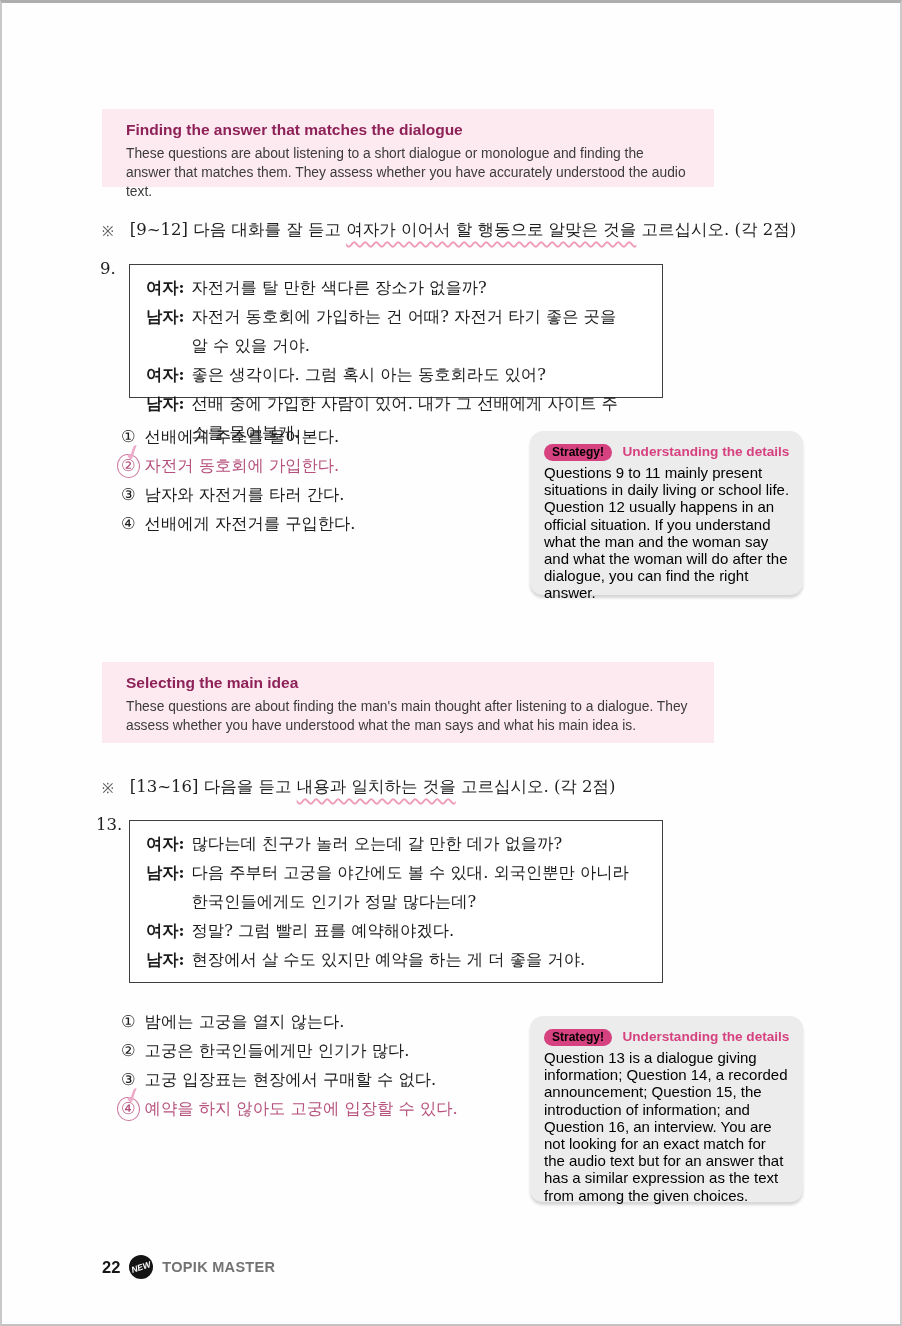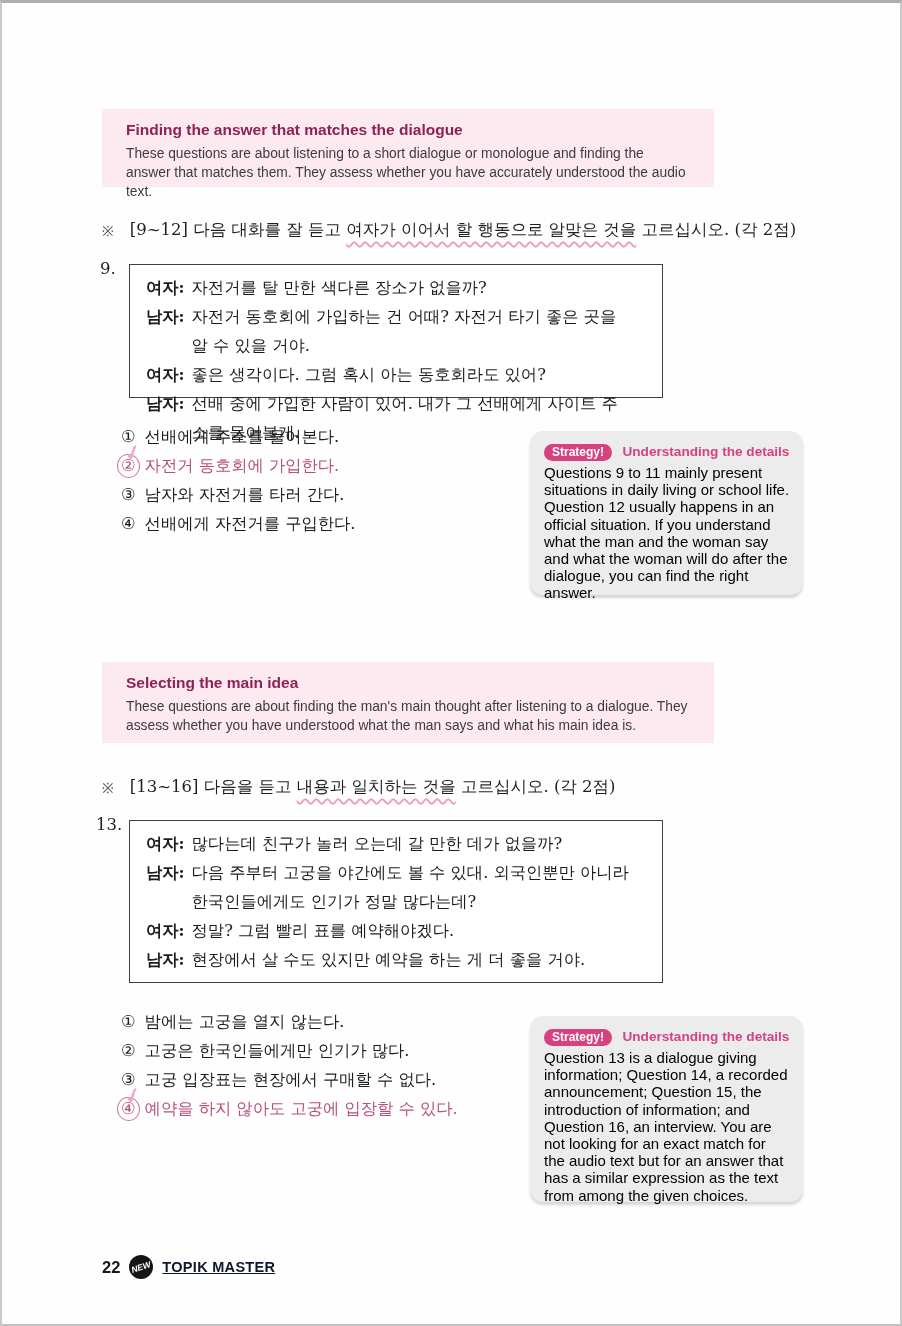--- a/index.html
+++ b/index.html
@@ -138,21 +138,21 @@
     border-radius: 13px;
     padding: 11px 13px 11px 14px;
     box-shadow: 0 3px 3px rgba(0,0,0,0.16);
   }
   .strategy.first  { top: 428px; height: 164px; }
   .strategy.second { top: 1013px; height: 186px; }
   .strategy .head { margin-bottom: 3px; white-space: nowrap; }
   .badge {
     display: inline-block;
     background: #d6417f;
-    color: #ffffff;
+    color: #000000;
     border-radius: 9px;
     padding: 1px 8px 2px 8px;
     font-size: 12px;
     font-weight: bold;
     margin-right: 6px;
   }
   .stitle {
     color: #d6417f;
     font-weight: bold;
     font-size: 13.6px;
@@ -179,21 +179,21 @@
     background: #141414;
     color: #ffffff;
     display: flex;
     align-items: center;
     justify-content: center;
     font-size: 8.5px;
     font-style: italic;
     font-weight: bold;
   }
   .newbadge span { transform: rotate(-18deg); }
-  .brand { font-weight: bold; font-size: 14.5px; color: #0f172a; letter-spacing: 0.3px; text-decoration: underline; }
+  .brand { font-weight: bold; font-size: 14.5px; color: #737373; letter-spacing: 0.3px; }
 </style>
 </head>
 <body>
 
 <div class="page">
 
   <div class="sec-box first">
     <div class="sec-title">Finding the answer that matches the dialogue</div>
     <div class="sec-desc">These questions are about listening to a short dialogue or monologue and finding the answer that matches them. They assess whether you have accurately understood the audio text.</div>
   </div>

